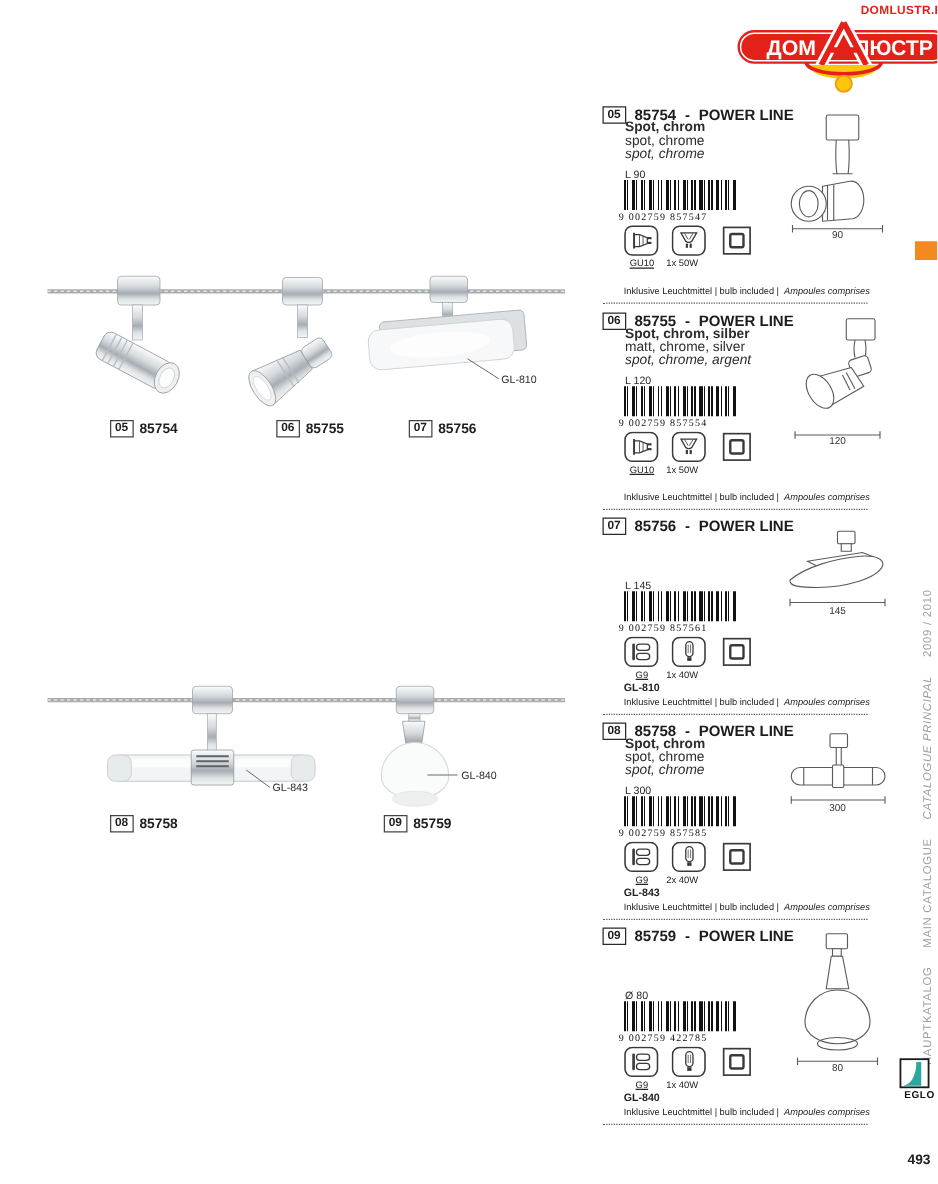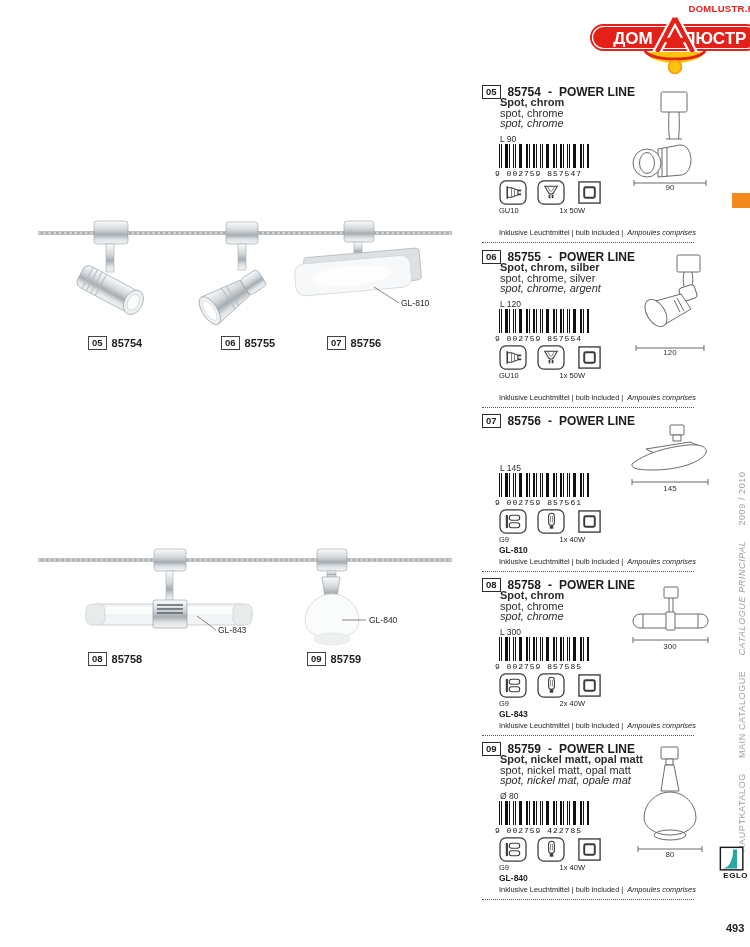--- a/index.html
+++ b/index.html
@@ -23,26 +23,26 @@
   .sep{position:absolute;bottom:0;left:2px;width:212px;border-top:1.6px dotted #555;}
   .spec-head{position:absolute;top:0;left:2px;display:flex;align-items:center;font-weight:bold;font-size:12px;color:#1c1c1c;white-space:nowrap;}
   .numbox{border:1.3px solid #2a2a2a;font-size:9.5px;padding:1px 3px;margin-right:7px;line-height:1.1;}
   .pdash{margin:0 7px;}
   .desc{position:absolute;top:12px;left:20px;font-size:11px;line-height:10.5px;color:#2c2c2c;}
   .d1{font-weight:bold;}
   .d3{font-style:italic;}
   .psize{position:absolute;top:49px;left:20px;font-size:8.5px;color:#2c2c2c;}
   .barcode{position:absolute;top:59px;left:19px;width:90px;height:24px;
     background:repeating-linear-gradient(90deg,#111 0 1.5px,#fff 1.5px 2.5px,#111 2.5px 3.5px,#fff 3.5px 6.5px,#111 6.5px 9px,#fff 9px 10px,#111 10px 10.8px,#fff 10.8px 13.5px);}
-  .bdigits{position:absolute;top:84px;left:15px;font-size:8px;font-family:Liberation Mono, monospace;letter-spacing:1px;color:#111;white-space:nowrap;}
+  .bdigits{position:absolute;top:84px;left:15px;font-size:8px;font-family:Liberation Serif, serif;letter-spacing:1px;color:#111;white-space:nowrap;}
   .icons{position:absolute;top:95px;left:19px;display:flex;gap:9px;}
   .tic{width:29px;height:25px;}
   .icon-labels{position:absolute;top:121px;left:19px;display:flex;font-size:7.5px;color:#222;white-space:nowrap;}
-  .il1{width:29px;text-align:left;}
-  .il2{width:37px;text-align:right;margin-left:20px;}
+  .il1{width:29px;text-align:center;text-decoration:underline;}
+  .il2{width:37px;text-align:left;margin-left:5px;}
   .glass{position:absolute;top:131px;left:19px;font-size:8.5px;font-weight:bold;color:#222;}
   .note{position:absolute;top:143px;left:19px;font-size:7.4px;color:#222;white-space:nowrap;}
   .note .it{font-style:italic;margin-left:2px;}
   .draw{position:absolute;left:150px;top:4px;width:80px;height:112px;}
   .dim{position:absolute;left:150px;width:80px;text-align:center;font-size:8px;color:#333;}
   .ln{stroke:#5a5a5a;stroke-width:0.9;fill:none;}
   .lnf{stroke:#5a5a5a;stroke-width:0.9;fill:#fff;}
   
   .tab{position:absolute;left:732px;top:193px;width:18px;height:15px;background:#f28a20;}
   .side-text{position:absolute;left:569px;top:673px;width:345px;height:13px;transform:rotate(-90deg);
@@ -289,21 +289,21 @@
 
   <section class="spec" style="top:250px">
     <div class="spec-head">
       <span class="numbox">06</span>
       <span>85755</span>
       <span class="pdash">-</span>
       <span>POWER LINE</span>
     </div>
     <div class="desc">
       <div class="d1">Spot, chrom, silber</div>
-      <div class="d2">spot, chrome, silver</div>
+      <div class="d2">matt, chrome, silver</div>
       <div class="d3">spot, chrome, argent</div>
     </div>
     <div class="psize">L 120</div>
     <div class="barcode"></div>
     <div class="bdigits">9 002759 857554</div>
     <div class="icons">
       <svg class="tic">
           <use href="#ic-gu10"></use>
         </svg>
       <svg class="tic">
@@ -407,25 +407,20 @@
     <span class="dim" style="top:64px">300</span>
     <div class="sep"></div>
   </section>
 
   <section class="spec" style="top:742px">
     <div class="spec-head">
       <span class="numbox">09</span>
       <span>85759</span>
       <span class="pdash">-</span>
       <span>POWER LINE</span>
-    </div>
-    <div class="desc">
-      <div class="d1">Spot, nickel matt, opal matt</div>
-      <div class="d2">spot, nickel matt, opal matt</div>
-      <div class="d3">spot, nickel mat, opale mat</div>
     </div>
     <div class="psize">Ø 80</div>
     <div class="barcode"></div>
     <div class="bdigits">9 002759 422785</div>
     <div class="icons">
       <svg class="tic">
           <use href="#ic-g9"></use>
         </svg>
       <svg class="tic">
           <use href="#ic-cap40"></use>

